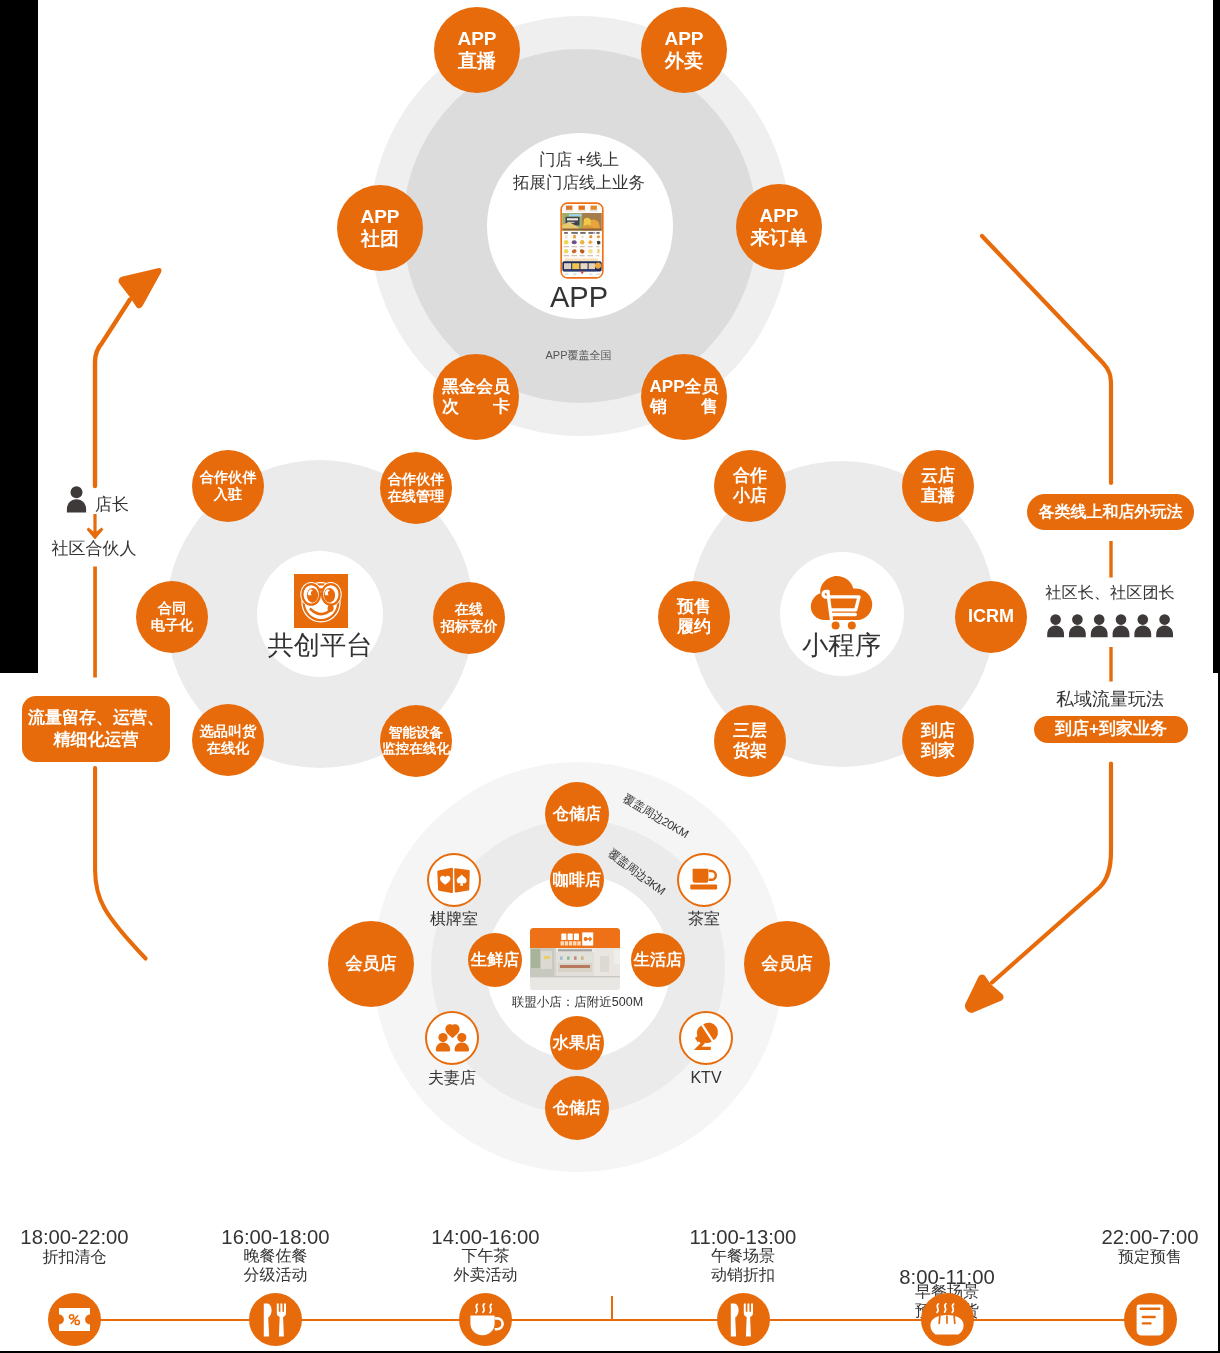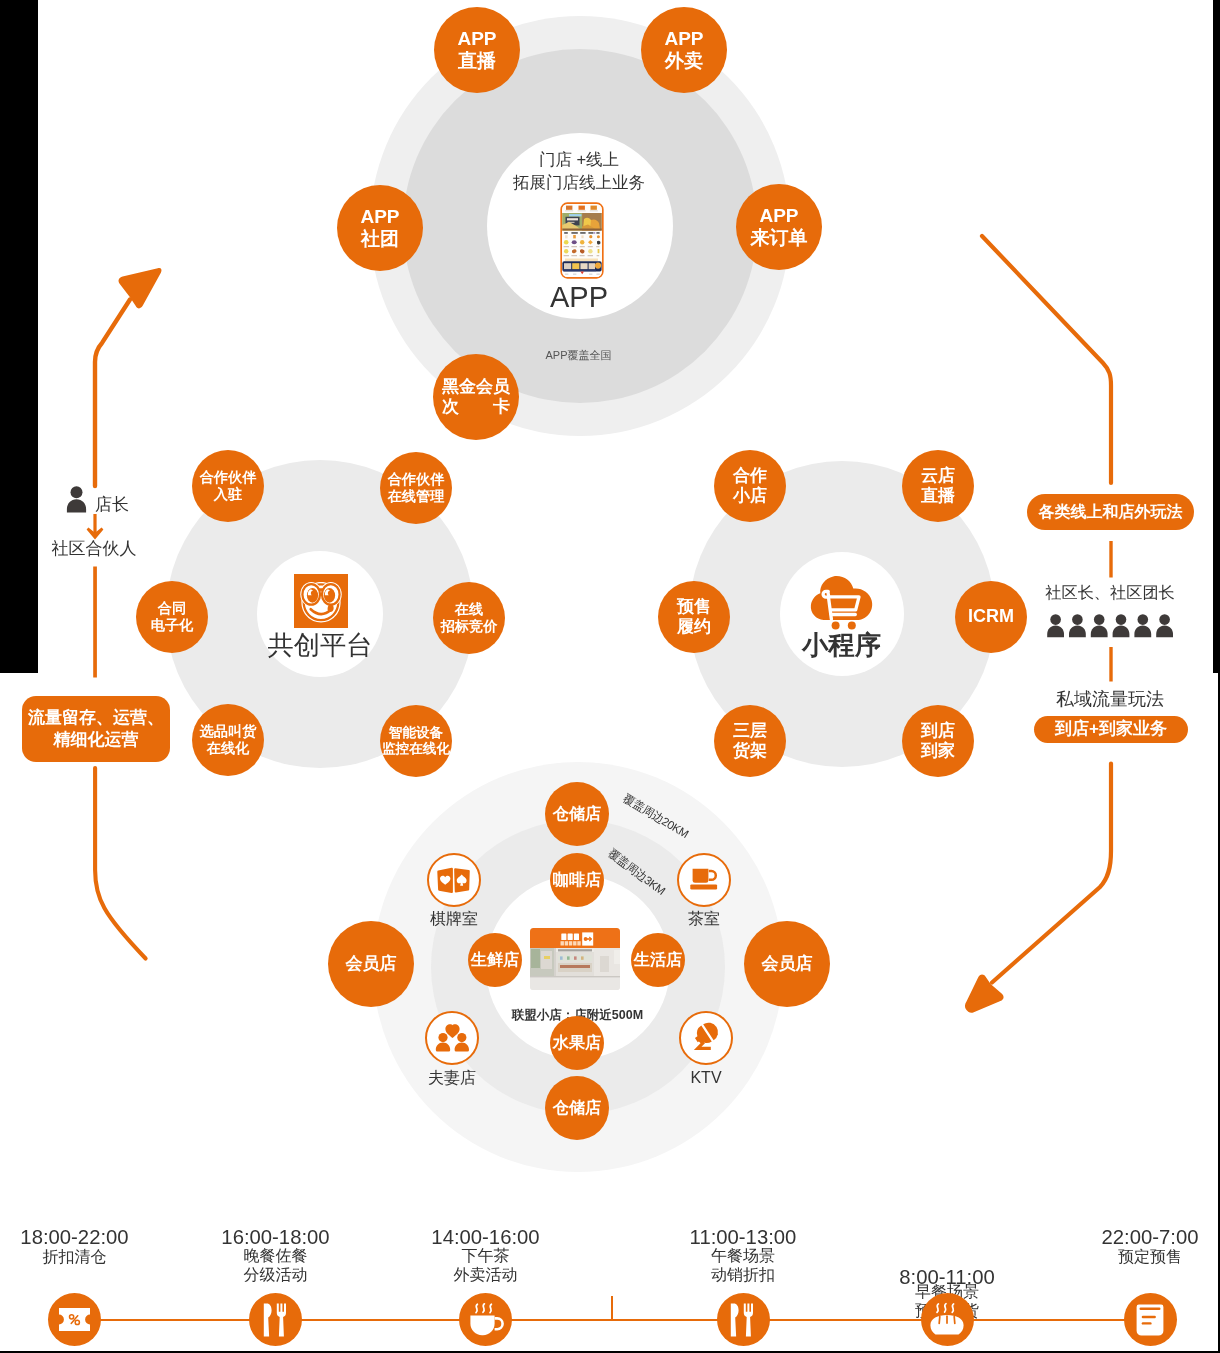--- a/index.html
+++ b/index.html
@@ -151,20 +151,24 @@
   <i>社团</i>
 </div>
 <div class="bub" style="left:736px;top:184px;width:86px;height:86px;font-size:19px;">
   <i>APP</i>
   <i>来订单</i>
 </div>
 <div class="bub" style="left:433px;top:354px;width:86px;height:86px;font-size:17px;">
   <i>黑金会员</i>
   <i>次　　卡</i>
 </div>
+<div class="bub" style="left:641px;top:354px;width:86px;height:86px;font-size:17px;">
+  <i>APP全员</i>
+  <i>销　　售</i>
+</div>
 
 <div class="disc" style="left:166px;top:460px;width:308px;height:308px;background:#ebebeb"></div>
 <div class="disc" style="left:257px;top:551px;width:126px;height:126px;background:#ffffff"></div>
 <div class="bub" style="left:192px;top:450px;width:72px;height:72px;font-size:14.2px;">
   <i>合作伙伴</i>
   <i>入驻</i>
 </div>
 <div class="bub" style="left:380px;top:452px;width:72px;height:72px;font-size:14.2px;">
   <i>合作伙伴</i>
   <i>在线管理</i>
@@ -250,21 +254,21 @@
     <path d="M18.4 20.8 l3.0 22.4"></path>
 
     <path d="M17.8 15.8 l1.0 5.0 h30.2 l-3.3 13.0 h-24.4"></path>
     <path d="M21.3 38.5 h24.0"></path>
   </g>
   <circle cx="25.6" cy="49.4" r="4.0" fill="#E76B0A"></circle>
   <circle cx="41.8" cy="49.4" r="4.0" fill="#E76B0A"></circle>
 </svg>
 
 </div>
-<div class="txt" style="left:841.5px;top:645.5px;transform:translate(-50%,-50%);font-size:26.3px;color:#333;font-weight:700;text-align:center;line-height:1.28;">
+<div class="txt" style="left:841.5px;top:645.5px;transform:translate(-50%,-50%);font-size:26.3px;color:#333;font-weight:400;text-align:center;line-height:1.28;">
   <i>小程序</i>
 </div>
 
 <div class="disc" style="left:373px;top:762px;width:410px;height:410px;background:#f5f5f5"></div>
 <div class="disc" style="left:431px;top:820px;width:294px;height:294px;background:#ebebeb"></div>
 <div class="disc" style="left:486px;top:875px;width:184px;height:184px;background:#ffffff"></div>
 <div style="position:absolute;left:530px;top:928px">
 <svg width="90" height="62" viewBox="0 0 90 62">
   <defs>
           <clipPath id="sclip">
@@ -316,21 +320,21 @@
     <rect x="64" y="20" width="26" height="28" fill="#e9e6e2"></rect>
     <rect x="70" y="28" width="9" height="16" fill="#dcd8d2"></rect>
     <rect x="84" y="22" width="6" height="14" fill="#f0eeea"></rect>
 
     <rect x="0" y="48" width="90" height="14" fill="#e9e7e4"></rect>
     <rect x="0" y="48" width="90" height="1.4" fill="#cbc8c3"></rect>
   </g>
 </svg>
 
 </div>
-<div class="txt" style="left:577.5px;top:1002px;transform:translate(-50%,-50%);font-size:12.5px;color:#333;font-weight:700;text-align:center;line-height:1.28;margin-top:13px;">
+<div class="txt" style="left:577.5px;top:1002px;transform:translate(-50%,-50%);font-size:12.5px;color:#333;font-weight:400;text-align:center;line-height:1.28;">
   <i>联盟小店：店附近500M</i>
 </div>
 <div class="txt" style="left:628px;top:791px;transform:rotate(31deg);transform-origin:0 0;font-size:11.5px;letter-spacing:-0.3px;color:#333;white-space:nowrap">
       <i>覆盖周边20KM</i>
     </div>
 <div class="txt" style="left:613.5px;top:845.5px;transform:rotate(37deg);transform-origin:0 0;font-size:11.5px;letter-spacing:-0.3px;color:#333;white-space:nowrap">
       <i>覆盖周边3KM</i>
     </div>
 <div class="bub" style="left:545px;top:782px;width:64px;height:64px;font-size:16.2px;">
   <i>仓储店</i>

